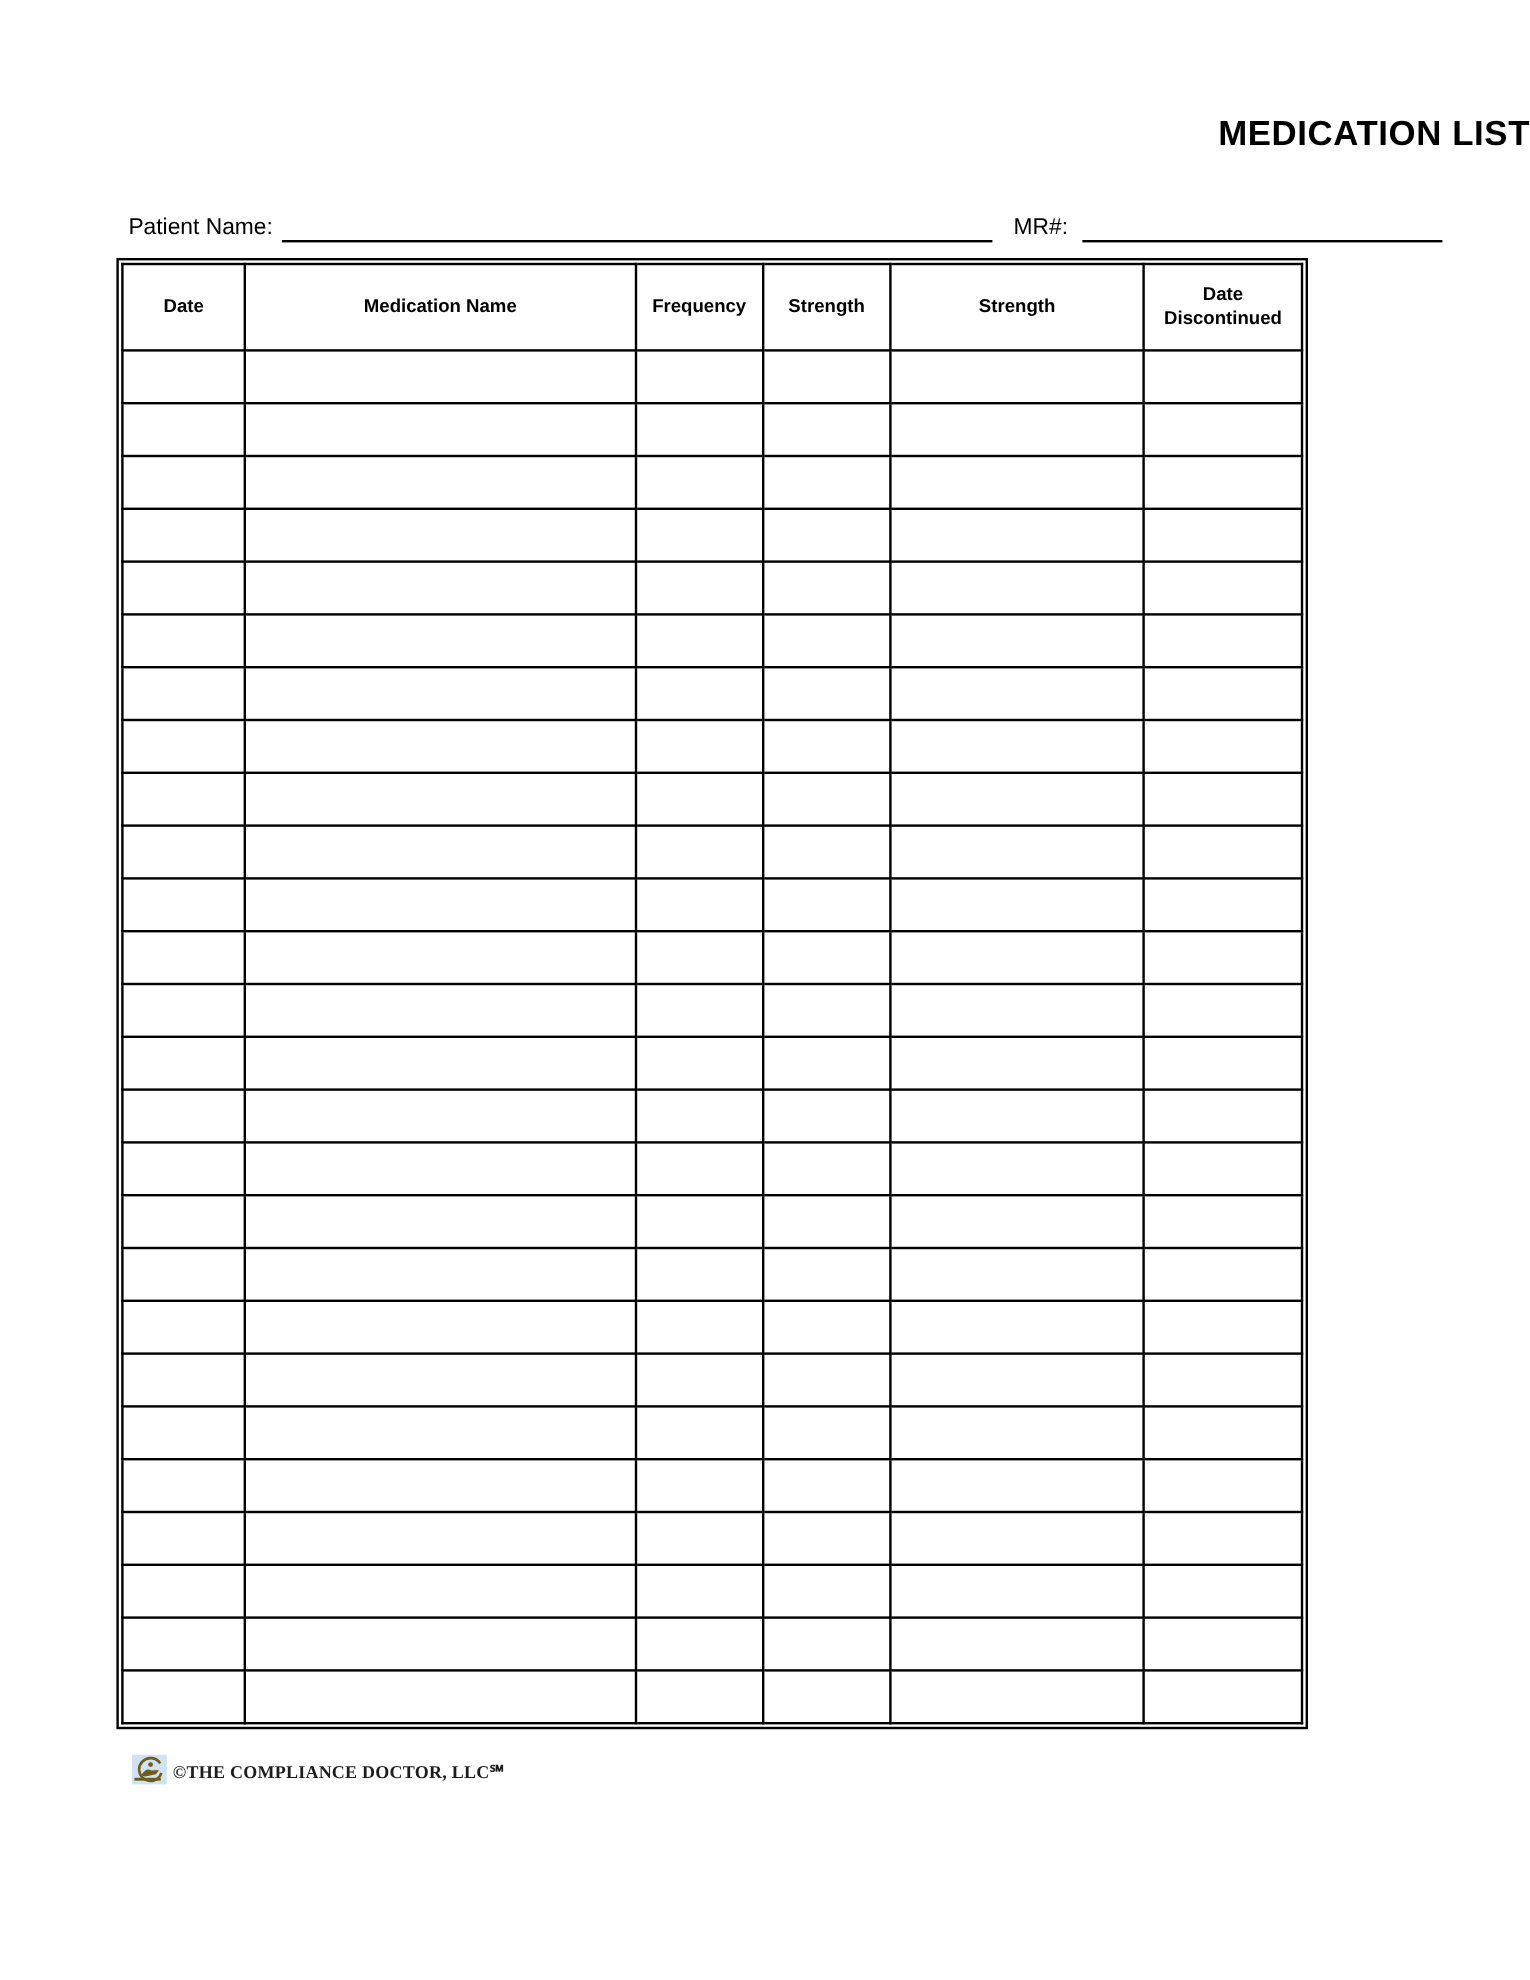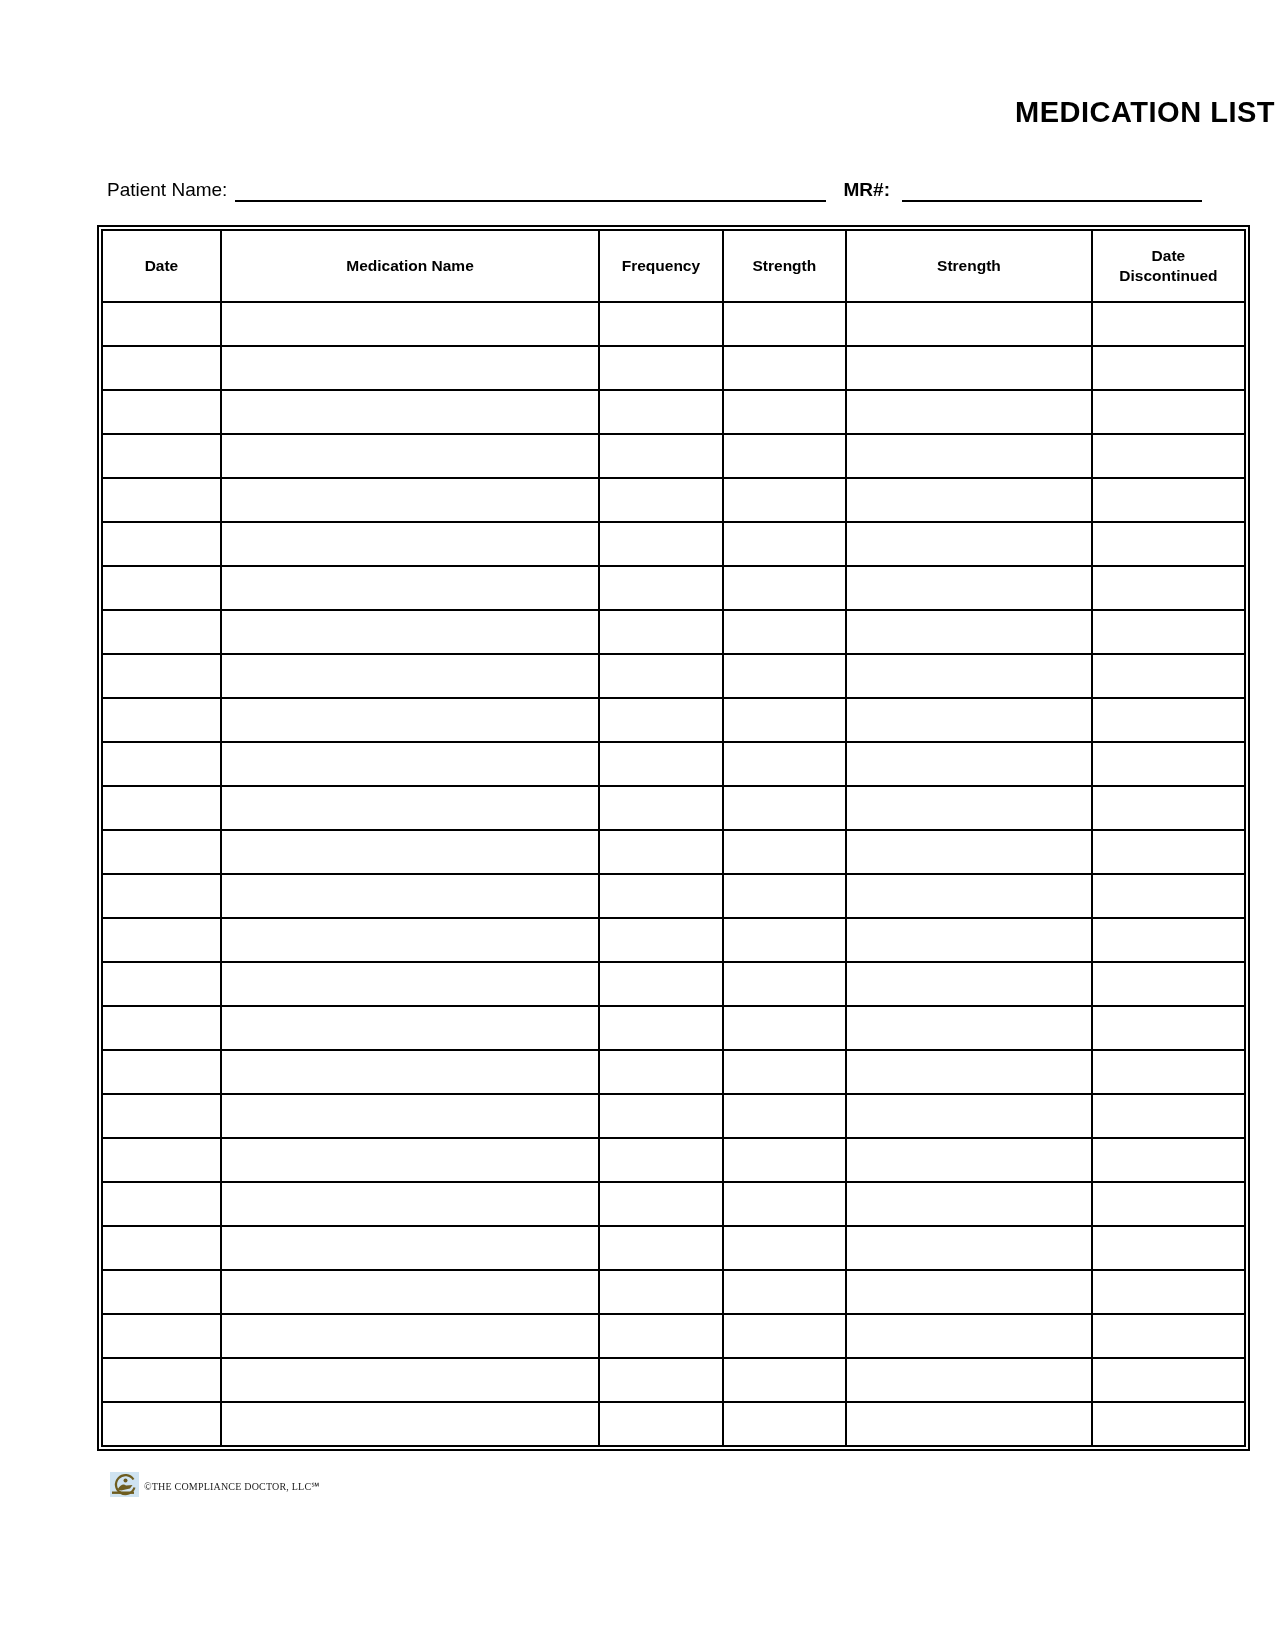--- a/index.html
+++ b/index.html
@@ -25,26 +25,26 @@
     font-size: 19px;
     line-height: 1.1;
   }
   .label { white-space: nowrap; padding-bottom: 1px; }
   .fill-line {
     border-bottom: 2px solid #000;
     height: 22px;
     display: inline-block;
   }
   .fill-line.grow { flex: 1 1 auto; margin-left: 8px; }
-  .mr-label { margin-left: 18px; font-weight: bold; }
+  .mr-label { margin-left: 18px; }
   .fill-line.mr { width: 300px; margin-left: 12px; }
 
   .table-wrap {
-    width: 1153px;
-    margin: 23px 0 0 97px;
+    width: 993px;
+    margin: 13px 0 0 97px;
     border: 2px solid #000;   
     padding: 2px;             
     background: #fff;
   }
   table.med-table {
     width: 100%;
     border-collapse: collapse;
     table-layout: fixed;
   }
   .med-table th, .med-table td { border: 2px solid #000; background: #fff; }
@@ -67,22 +67,22 @@
 
   .footer {
     display: flex;
     align-items: center;
     margin: 21px 0 0 109px;
     gap: 4px;
   }
   .footer-logo { width: 31px; height: 28px; display: inline-block; }
   .footer-text {
     font-family: "Liberation Serif", serif;
-    font-size: 10px;
-    font-weight: normal;
+    font-size: 15px;
+    font-weight: bold;
     color: #1d1d1d;
     letter-spacing: 0.2px;
     white-space: nowrap;
   }
 </style>
 </head>
 <body>
 
 <h1 class="title">MEDICATION LIST</h1>
 

